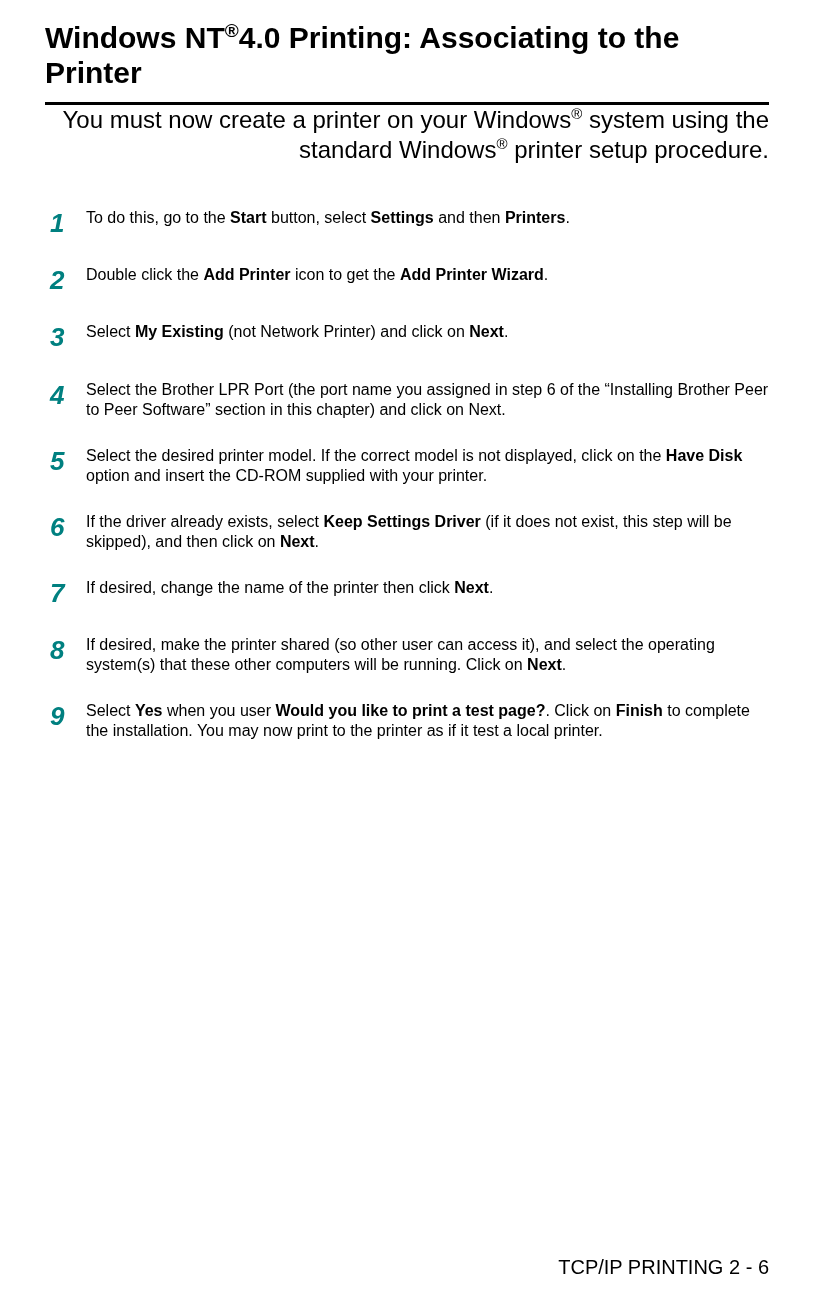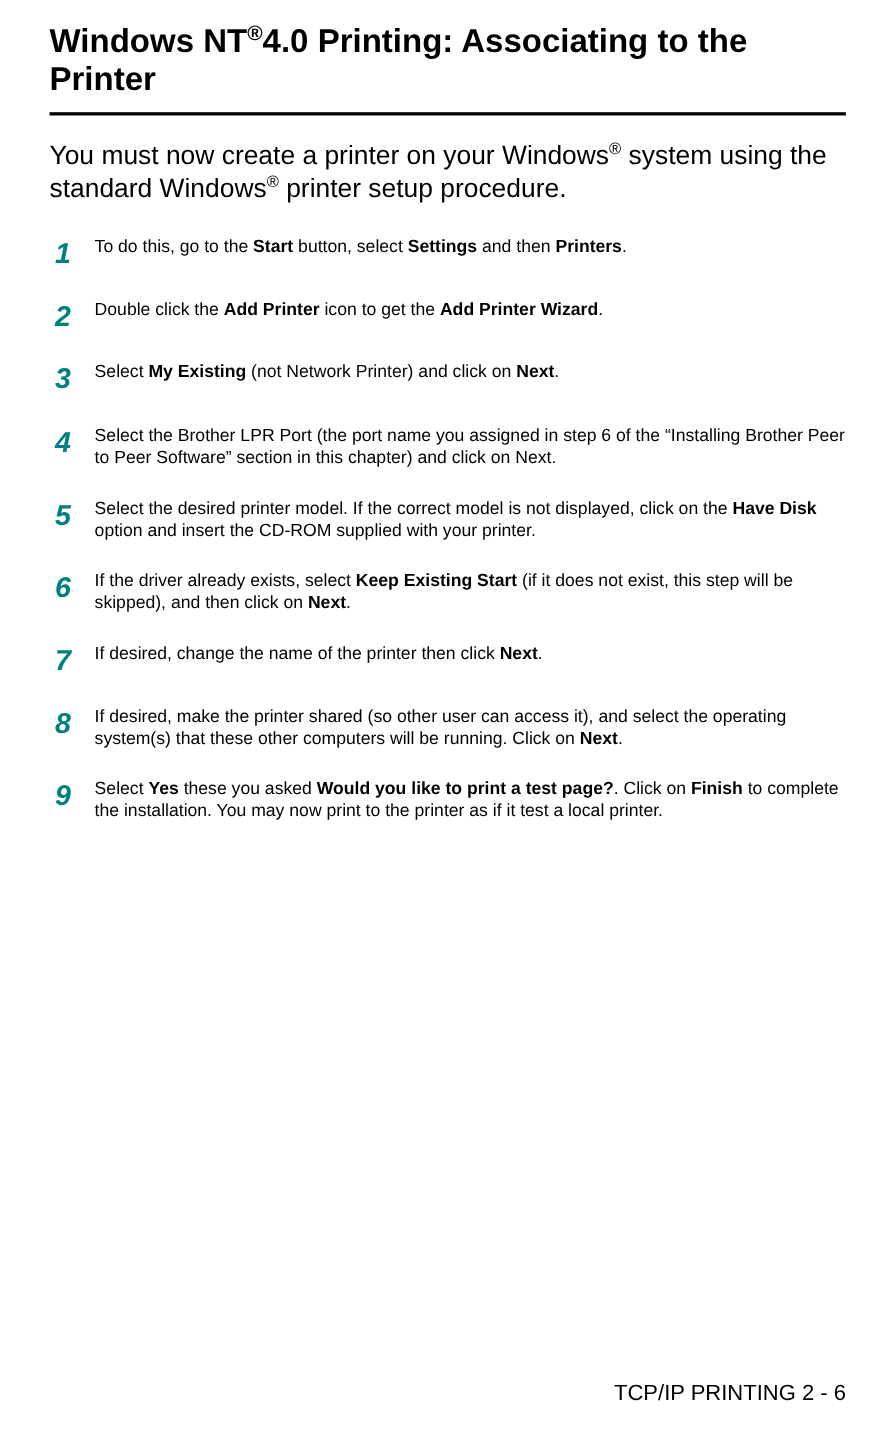--- a/index.html
+++ b/index.html
@@ -11,27 +11,27 @@
       color: #000000;
       position: relative;
       padding: 20px 45px 0 45px;
     }
     .heading {
       font-size: 30px;
       font-weight: bold;
       line-height: 1.15;
       padding-bottom: 12px;
       border-bottom: 3px solid #000;
-      margin-bottom: 22px;
     }
     .heading .reg1 { font-size: 19px; vertical-align: super; }
     .intro {
       font-size: 24px;
       line-height: 1.25;
-      margin-bottom: 28px;
+      margin-bottom: 43px;
+      text-align: right;
     }
     .intro .reg2 { font-size: 15px; vertical-align: super; }
     .steps-container { padding-left: 5px; }
     .step {
       display: flex;
       align-items: flex-start;
       margin-bottom: 26px;
     }
     .step-num {
       color: #008080;
@@ -82,29 +82,29 @@
     <div class="step">
       <div class="step-num">4</div>
       <div class="step-text"><span>Select the Brother LPR Port (the port name you assigned in step 6 of the “Installing Brother Peer to Peer Software” section in this chapter) and click on Next.</span></div>
     </div>
     <div class="step">
       <div class="step-num">5</div>
       <div class="step-text"><span>Select the desired printer model. If the correct model is not displayed, click on the </span><span class="b">Have Disk</span><span> option and insert the CD-ROM supplied with your printer.</span></div>
     </div>
     <div class="step">
       <div class="step-num">6</div>
-      <div class="step-text"><span>If the driver already exists, select </span><span class="b">Keep Existing Start</span><span> (if it does not exist, this step will be skipped), and then click on </span><span class="b">Next</span><span>.</span></div>
+      <div class="step-text"><span>If the driver already exists, select </span><span class="b">Keep Settings Driver</span><span> (if it does not exist, this step will be skipped), and then click on </span><span class="b">Next</span><span>.</span></div>
     </div>
     <div class="step">
       <div class="step-num">7</div>
       <div class="step-text"><span>If desired, change the name of the printer then click </span><span class="b">Next</span><span>.</span></div>
     </div>
     <div class="step">
       <div class="step-num">8</div>
       <div class="step-text"><span>If desired, make the printer shared (so other user can access it), and select the operating system(s) that these other computers will be running. Click on </span><span class="b">Next</span><span>.</span></div>
     </div>
     <div class="step">
       <div class="step-num">9</div>
-      <div class="step-text"><span>Select </span><span class="b">Yes</span><span> these you asked </span><span class="b">Would you like to print a test page?</span><span>. Click on </span><span class="b">Finish</span><span> to complete the installation. You may now print to the printer as if it test a local printer.</span></div>
+      <div class="step-text"><span>Select </span><span class="b">Yes</span><span> when you user </span><span class="b">Would you like to print a test page?</span><span>. Click on </span><span class="b">Finish</span><span> to complete the installation. You may now print to the printer as if it test a local printer.</span></div>
     </div>
   </div>
 
 <div class="footer">TCP/IP PRINTING 2 - 6</div>
 
 </body></html>

